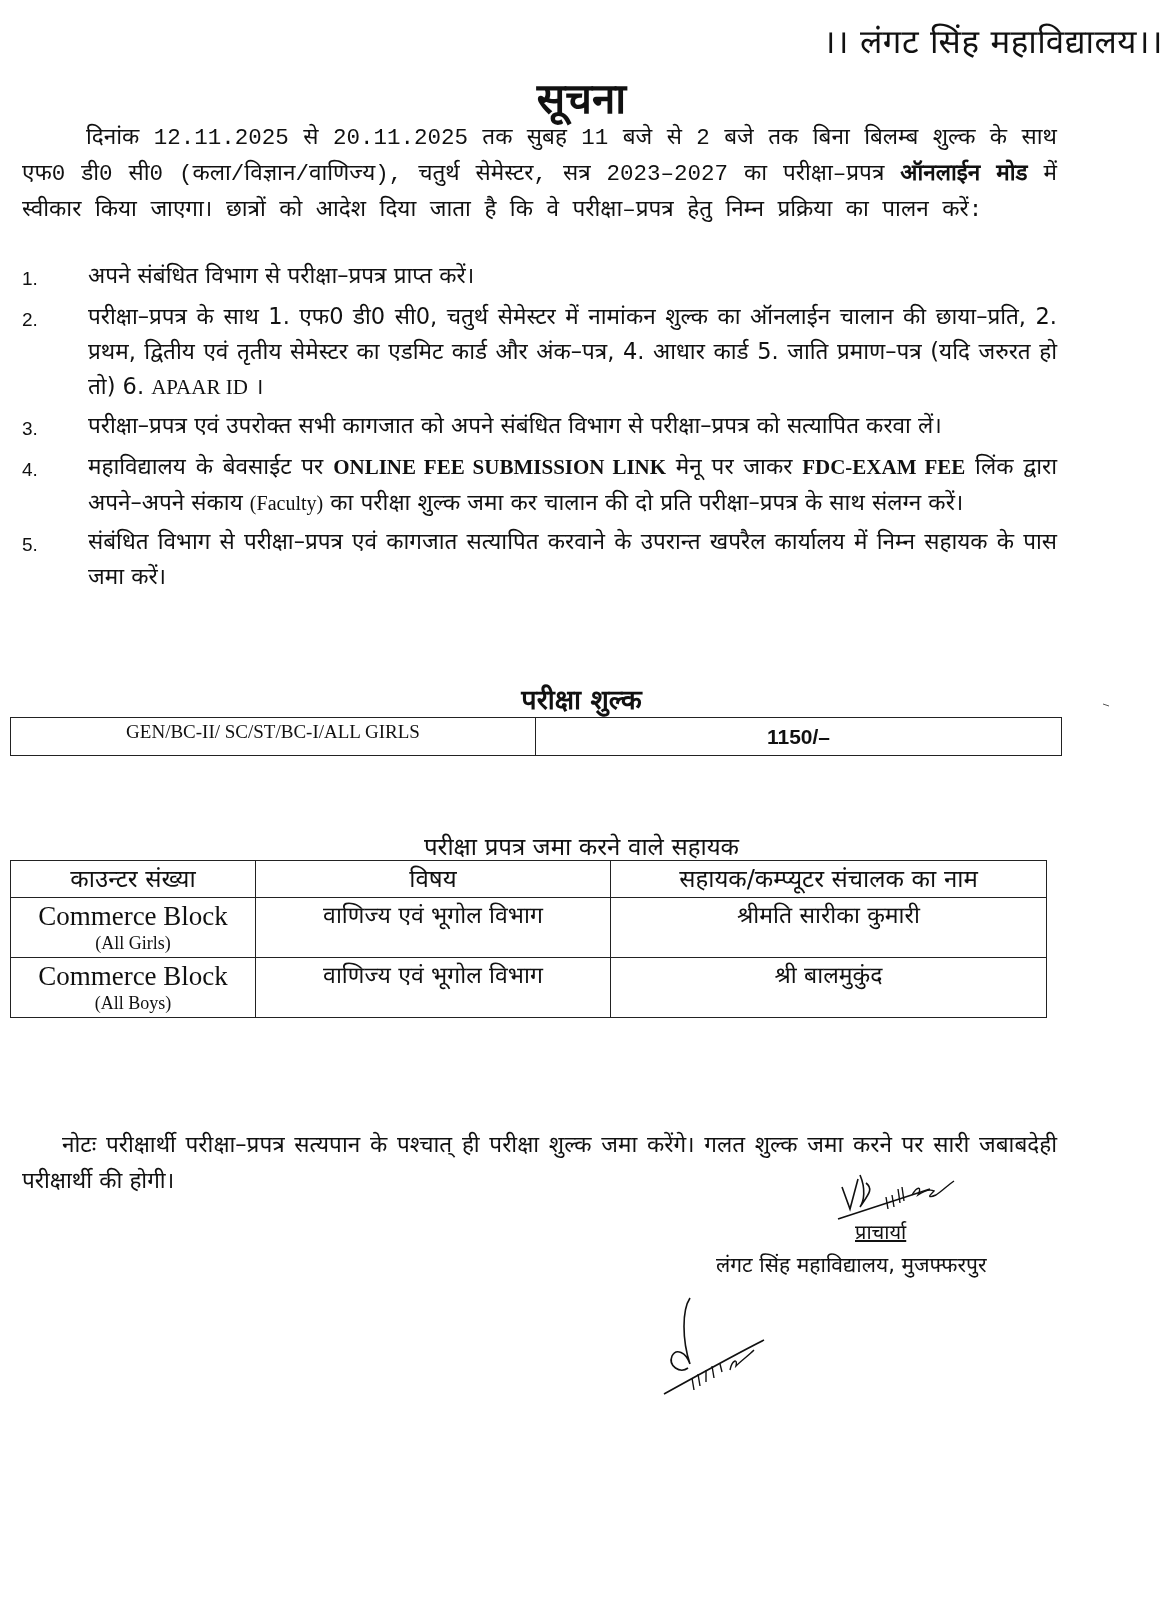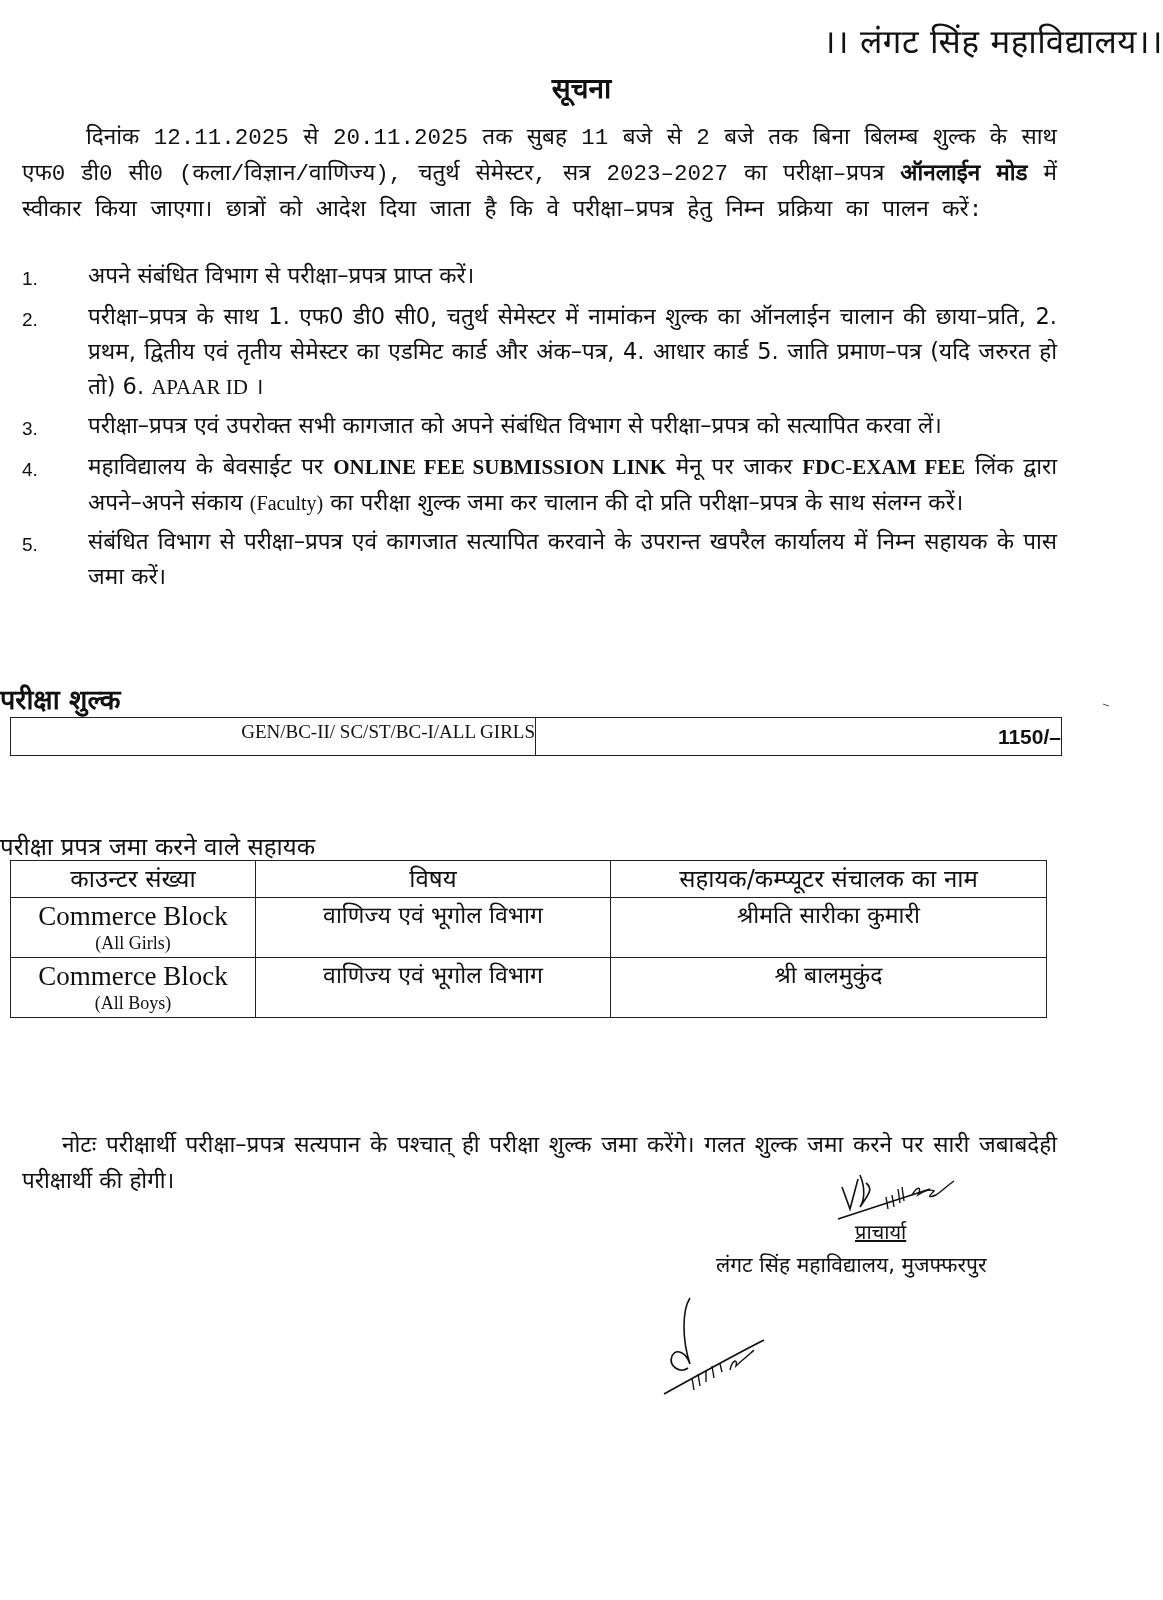--- a/index.html
+++ b/index.html
@@ -8,47 +8,47 @@
     font-family: "DejaVu Sans", "Liberation Sans", sans-serif;
     color: #111111;
   }
   .abs { position: absolute; }
   .title {
     left: 0; width: 1163px; top: 18px; text-align: right;
     font-size: 33px; letter-spacing: 0.5px;
   }
   .heading {
     left: 0; width: 1163px; top: 68px; text-align: center;
-    font-size: 28px; font-weight: bold;
+    font-size: 42px; font-weight: bold;
   }
   .para {
     left: 22px; width: 1035px; top: 120px;
     font-size: 22.5px; line-height: 36px; text-align: justify; font-family: Liberation Mono, monospace;
   }
   .para .indent { display: inline-block; width: 64px; }
   .para b { font-weight: bold; }
   .list {
     left: 22px; width: 1035px; top: 258px; margin: 0; padding: 0; list-style: none;
   }
   .list li {
     display: flex; font-size: 22.5px; line-height: 35px; margin-bottom: 3px;
   }
   .list .num { width: 66px; flex: 0 0 66px; font-family: "Liberation Sans", sans-serif; font-size: 19px; padding-top: 3px; }
   .list .txt { flex: 1; text-align: justify; }
   .serif-b { font-family: Liberation Serif, serif; font-weight: bold; font-size: 21px; }
   .serif { font-family: "Liberation Serif", serif; font-size: 20px; }
   .section-h {
-    left: 0; width: 1163px; font-size: 25px;
+    left: 0; width: 1163px; text-align: center; font-size: 25px;
   }
   .fee-h { top: 680px; font-weight: bold; font-size: 27px; }
   .fee-table {
     left: 10px; top: 717px; width: 1052px; border-collapse: collapse;
   }
   .fee-table td {
-    border: 1.5px solid #222; height: 34px; text-align: right; padding: 0;
+    border: 1.5px solid #222; height: 34px; text-align: center; padding: 0;
   }
   .fee-table td.c1 { width: 524px; font-family: "Liberation Serif", serif; font-size: 19px; vertical-align: top; padding-top: 3px; }
   .fee-table td.c2 { font-family: "Liberation Sans", sans-serif; font-weight: bold; font-size: 21px; }
   .asst-h { top: 829px; font-size: 24px; }
   .asst-table {
     left: 10px; top: 860px; width: 1037px; border-collapse: collapse;
   }
   .asst-table th, .asst-table td {
     border: 1.5px solid #222; text-align: center; padding: 0; vertical-align: top; margin-left: 31px;
   }

